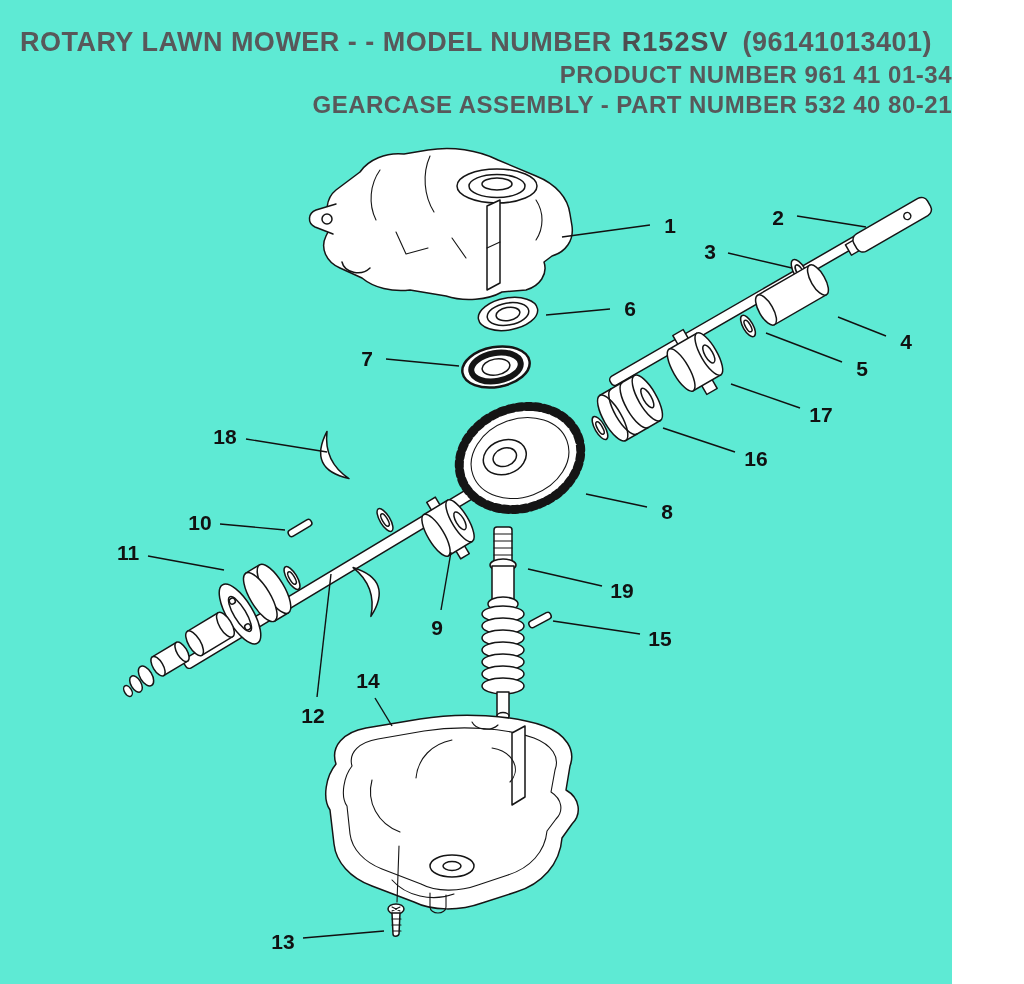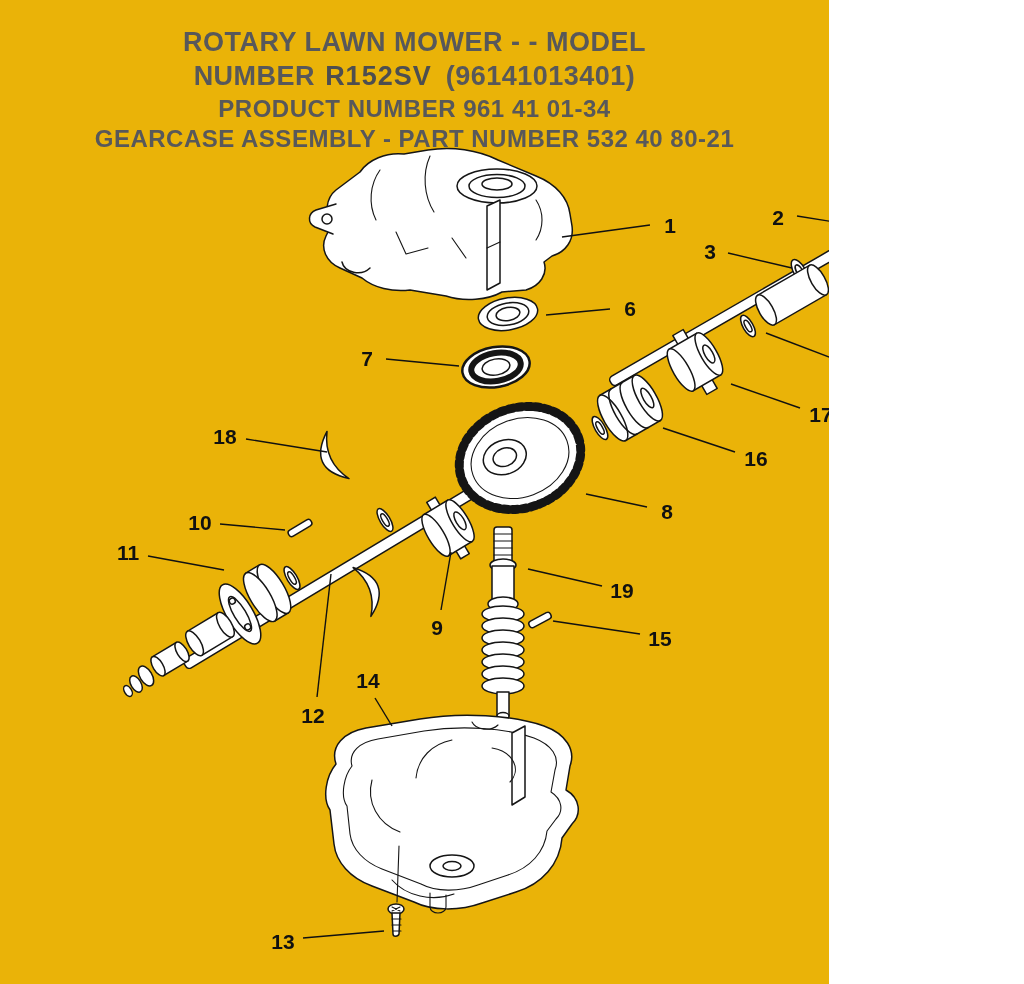--- a/index.html
+++ b/index.html
@@ -1,23 +1,23 @@
 <!DOCTYPE html>
 <html><head>
 <meta charset="utf-8">
 <style>
   html,body{margin:0;padding:0;background:#fff;}
-  .page{position:relative;width:829px;height:984px;background:#eab308;overflow:hidden;
+  .page{position:relative;width:952px;height:984px;background:#5eead4;overflow:hidden;
         font-family:"Liberation Sans",sans-serif;}
   .titles{position:absolute;top:26px;left:0;width:100%;text-align:center;z-index:3;
           color:#58585a;font-weight:bold;line-height:1.25;}
   .t1{font-size:27px;letter-spacing:0.5px;}
   .t1 .model{font-weight:900;color:#4d4e50;margin:0 10px;letter-spacing:1px;}
   .t1 .serial{margin-left:4px;}
-  .t2,.t3{font-size:24px;letter-spacing:0.5px;}
+  .t2,.t3{font-size:24px;letter-spacing:0.5px;text-align:right;}
   svg{position:absolute;top:0;left:0;}
   .part{stroke:#151515;stroke-width:1.5;fill:#fff;stroke-linecap:round;stroke-linejoin:round;}
   .part .nf{fill:none;}
   .part .thin{stroke-width:1.1;}
   .leader{stroke:#111;stroke-width:1.4;}
   .callout-num{font-family:"Liberation Sans",sans-serif;font-size:21px;font-weight:bold;
                fill:#111;text-anchor:middle;dominant-baseline:central;}
 </style>
 </head>
 <body>

